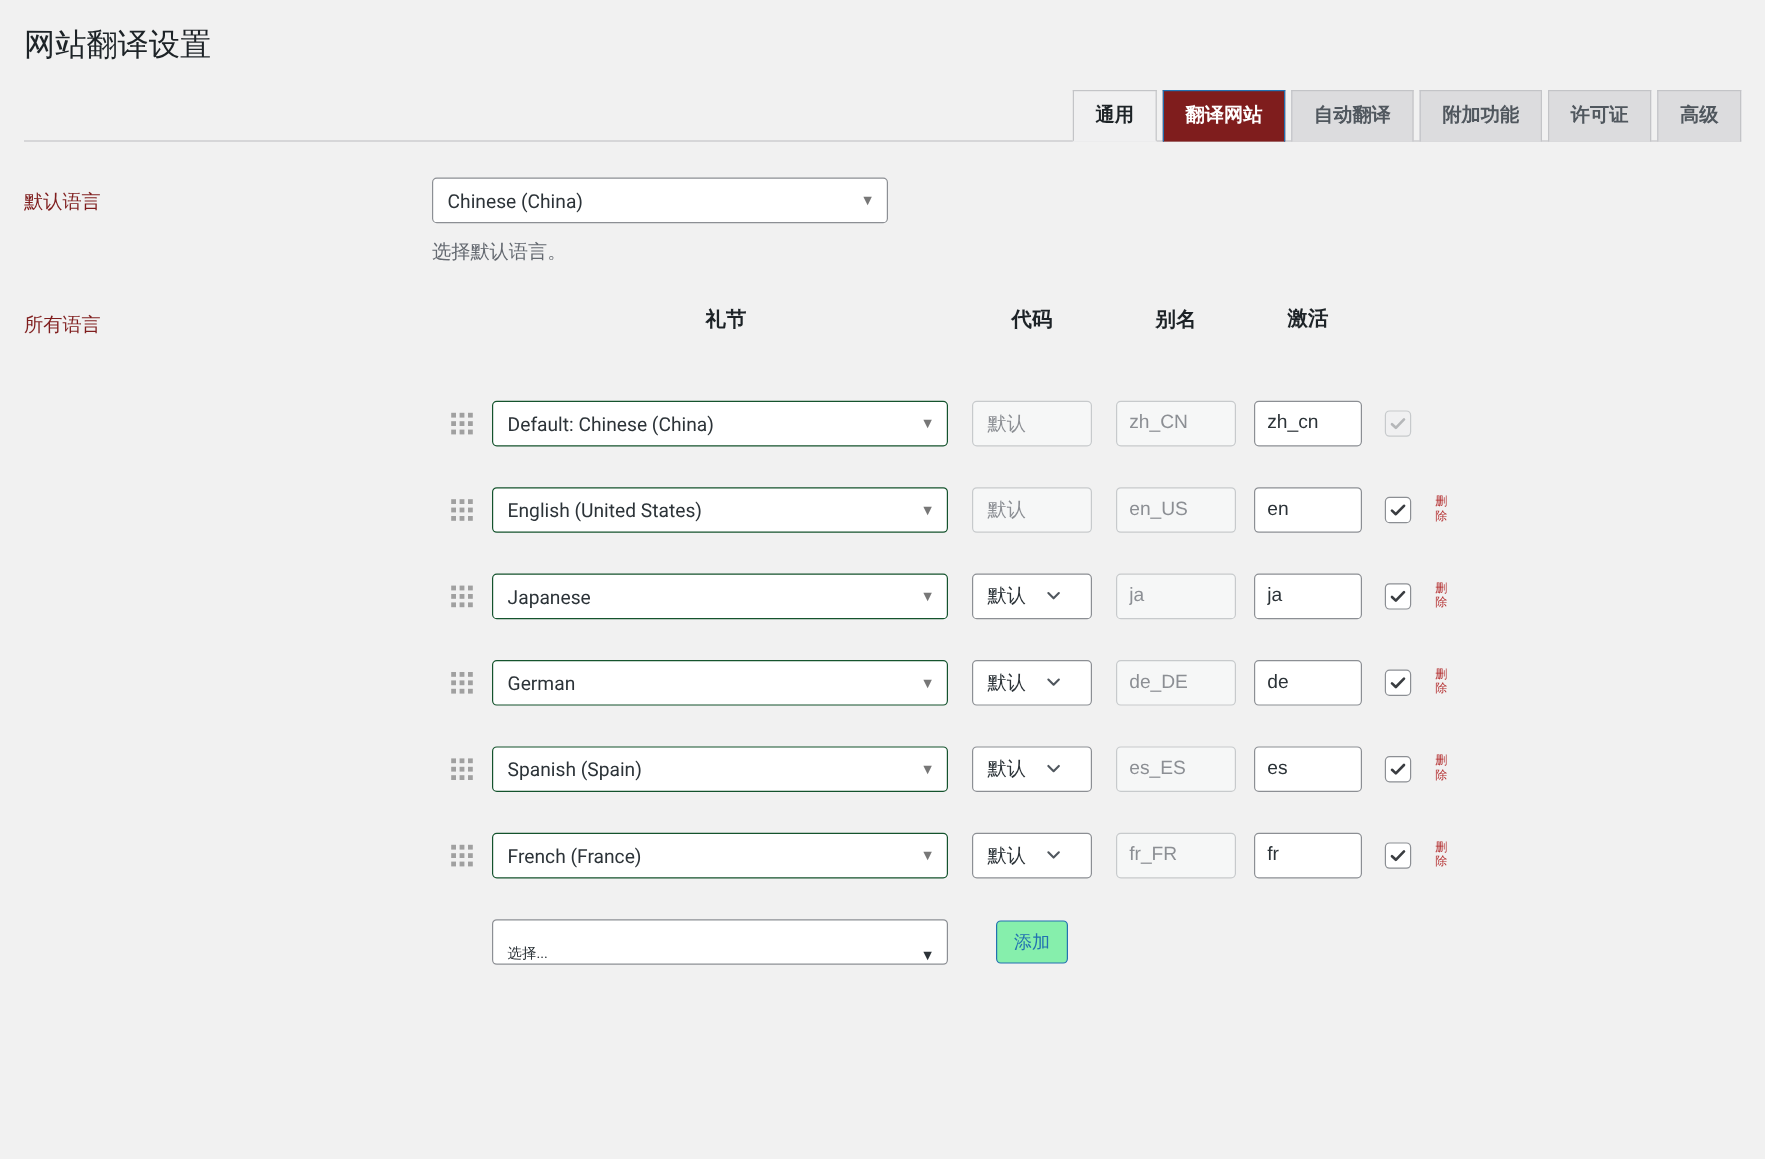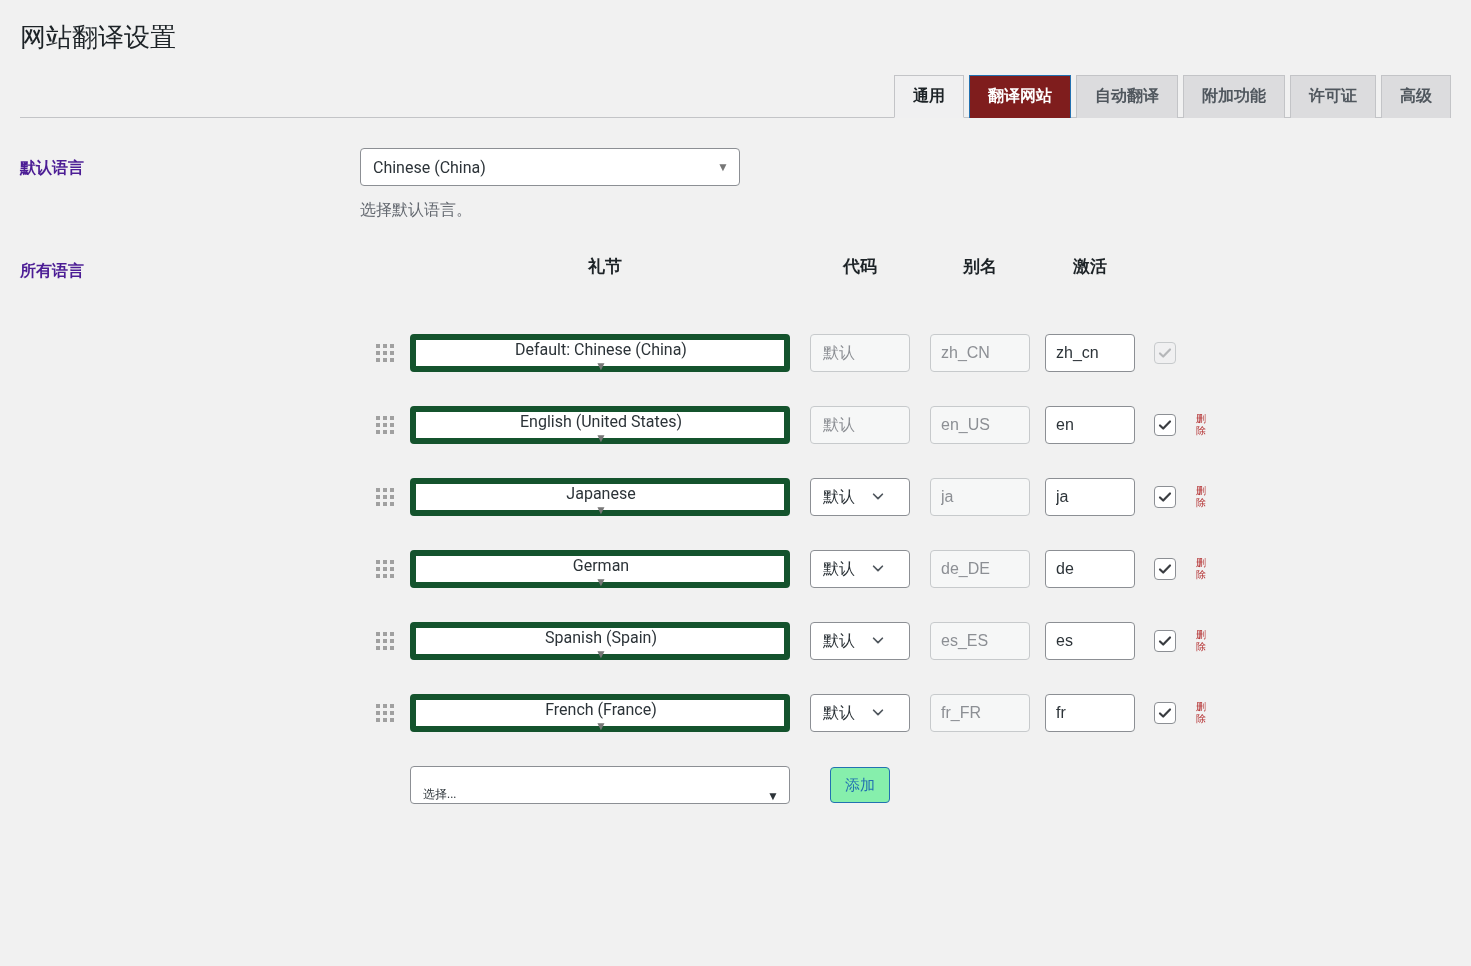--- a/index.html
+++ b/index.html
@@ -52,23 +52,23 @@
     display: flex;
     align-items: flex-start;
     margin-bottom: 34px;
   }
   .form-label-col {
     width: 340px;
     flex-shrink: 0;
     padding-top: 10px;
   }
   .form-label {
-    font-weight: 700;
-    font-size: 16px;
-    color: #4c1d95;
+    font-weight: 400;
+    font-size: 16px;
+    color: #7f1d1d;
   }
   .form-field-col { flex: 1; }
   .select-box {
     display: inline-flex;
     align-items: center;
     justify-content: space-between;
     width: 380px;
     height: 38px;
     padding: 0 10px 0 12px;
     background: #fff;
@@ -116,26 +116,25 @@
     width: 4px; height: 4px; background: #a0a0a0;
   }
   .cell-select {
     display: inline-flex;
     align-items: center;
     justify-content: space-between;
     width: 380px;
     height: 38px;
     padding: 0 10px 0 12px;
     background: #fff;
-    border: 6px solid #14532d;
+    border: 1px solid #14532d;
     border-radius: 4px;
     font-size: 16px;
     color: #2c3338;
     cursor: pointer;
-    flex-direction: column;
   }
   .cell-select .caret { color: #777; font-size: 12px; }
   .formality-select {
     display: inline-flex;
     align-items: center;
     justify-content: space-between;
     width: 100px;
     height: 38px;
     padding: 0 24px 0 12px;
     background: #fff;

